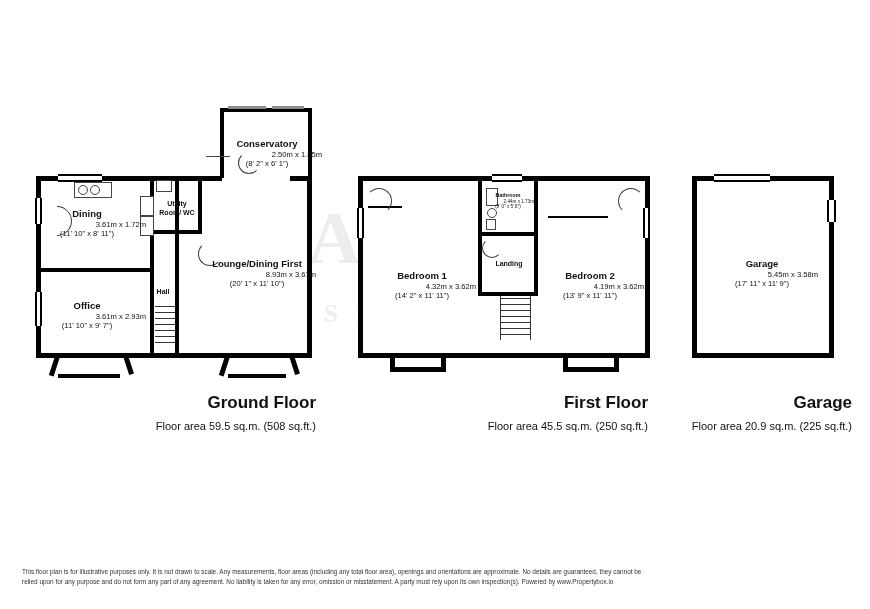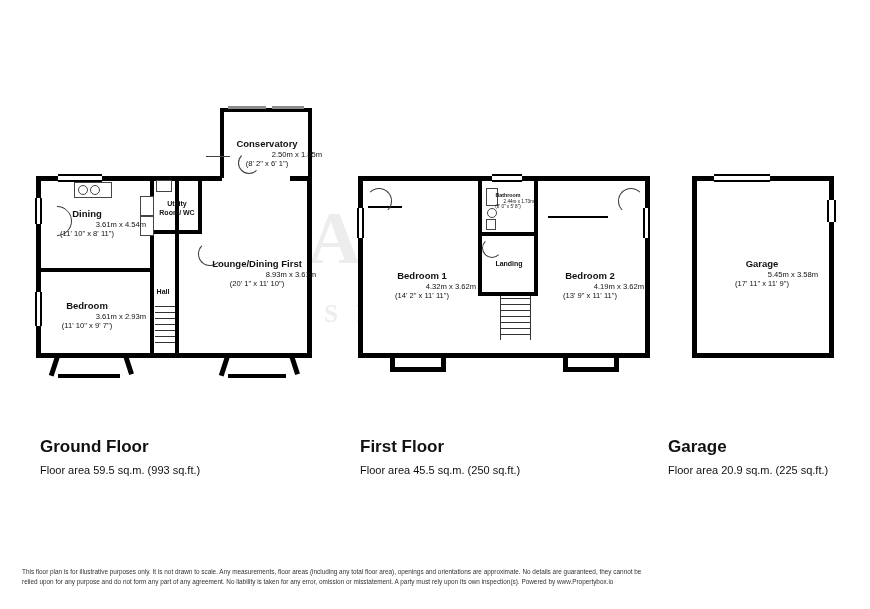--- a/index.html
+++ b/index.html
@@ -88,23 +88,22 @@
     font-size: 7.6px;
     color: #111;
   }
   .rlabel.small .nm { font-size: 7px; }
   .rlabel.tiny .nm { font-size: 5.3px; }
   .rlabel.tiny .dm, .rlabel.tiny .dmi { font-size: 4.6px; }
 
   
   .floor-title {
     position: absolute;
-    text-align: left;
+    text-align: right;
     z-index: 8;
-    margin-top: 44px;
   }
   .floor-title .ft {
     display: block;
     font-size: 17px;
     font-weight: bold;
     color: #111;
     margin-bottom: 6px;
   }
   .floor-title .fa {
     display: block;
@@ -240,47 +239,47 @@
     <div class="stair-line" style="left:155px; top:342px; width:20px;"></div>
 
     <div class="rlabel" style="left:212px; top:138px; width:110px;">
       <span class="nm">Conservatory</span>
       <span class="dm">2.50m x 1.85m</span>
       <span class="dmi">(8' 2" x 6' 1")</span>
     </div>
 
     <div class="rlabel" style="left:28px; top:208px; width:118px;">
       <span class="nm">Dining</span>
-      <span class="dm">3.61m x 4.54m</span>
+      <span class="dm">3.61m x 1.72m</span>
       <span class="dmi">(11' 10" x 8' 11")</span>
     </div>
 
     <div class="rlabel small" style="left:156px; top:200px; width:42px;">
       <span class="nm">Utility Room/ WC</span>
     </div>
 
     <div class="rlabel" style="left:198px; top:258px; width:118px;">
       <span class="nm">Lounge/Dining First</span>
       <span class="dm">8.93m x 3.61m</span>
       <span class="dmi">(20' 1" x 11' 10")</span>
     </div>
 
     <div class="rlabel" style="left:28px; top:300px; width:118px;">
-      <span class="nm">Bedroom</span>
+      <span class="nm">Office</span>
       <span class="dm">3.61m x 2.93m</span>
       <span class="dmi">(11' 10" x 9' 7")</span>
     </div>
 
     <div class="rlabel small" style="left:146px; top:288px; width:34px;">
       <span class="nm">Hall</span>
     </div>
 
     <div class="floor-title" style="left:40px; top:393px; width:276px;">
       <span class="ft">Ground Floor</span>
-      <span class="fa">Floor area 59.5 sq.m. (993 sq.ft.)</span>
+      <span class="fa">Floor area 59.5 sq.m. (508 sq.ft.)</span>
     </div>
   </div>
 
   <div>
 
     <div class="room-fill" style="left:358px; top:176px; width:290px; height:182px;"></div>
 
     <div class="wall" style="left:358px; top:176px; width:292px; height:5px;"></div>
     <div class="wall" style="left:358px; top:176px; width:5px; height:182px;"></div>
     <div class="wall" style="left:645px; top:176px; width:5px; height:182px;"></div>

